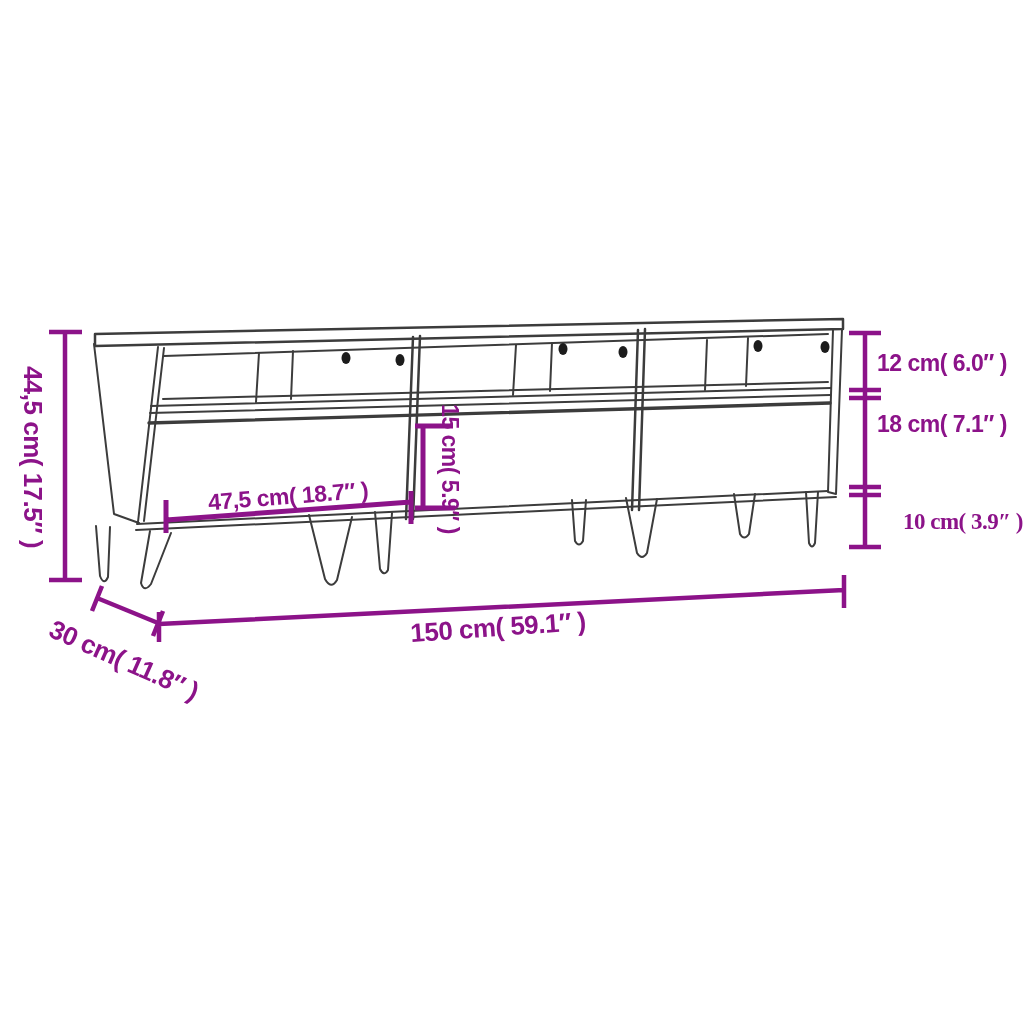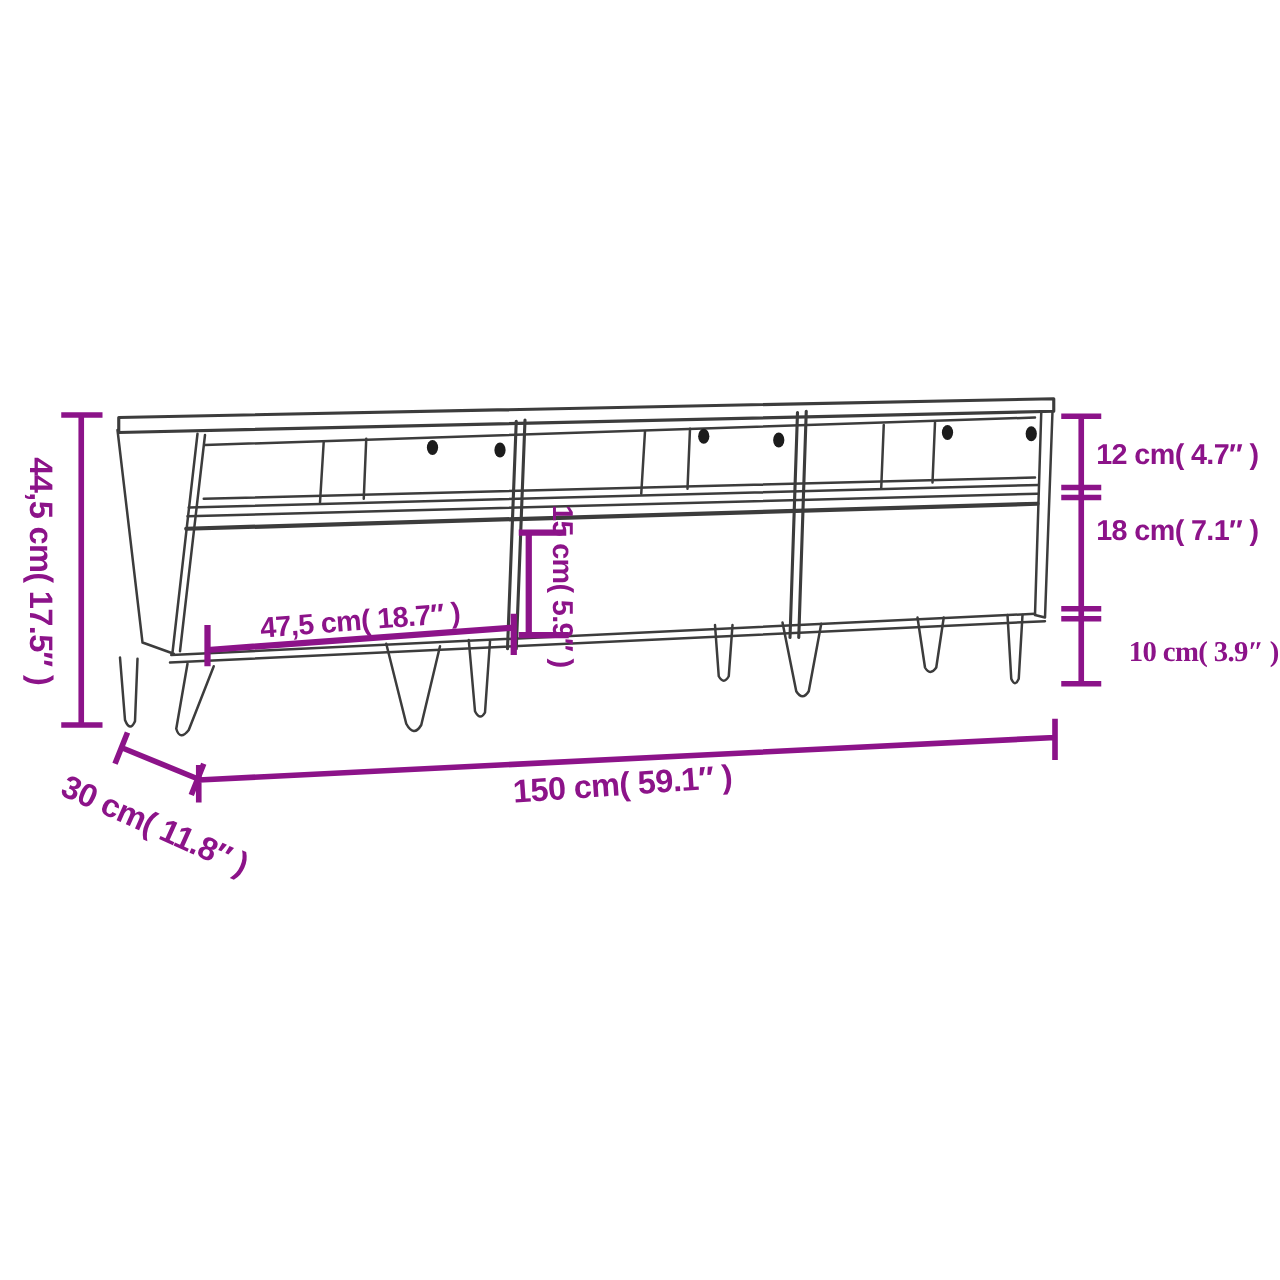--- a/index.html
+++ b/index.html
@@ -109,21 +109,21 @@
       <path stroke-width="5" d="M166,520 L411,502 M166,500 L166,533 M411,491 L411,524"></path>
 
       <path d="M159,624 L844,590 M159,612 L159,642 M844,575 L844,608"></path>
 
       <path d="M97,598 L158,623 M102,586 L92,611 M163,611 L153,636"></path>
     </g>
   </svg>
 
   <div class="dim-label lg" id="lbl-total-height">44,5 cm( 17.5″ )</div>
 
-  <div class="dim-label left-align" id="lbl-opening-height">12 cm( 4.7″ )</div>
+  <div class="dim-label left-align" id="lbl-opening-height">12 cm( 6.0″ )</div>
 
   <div class="dim-label left-align" id="lbl-drawer-height">18 cm( 7.1″ )</div>
 
   <div class="dim-label left-align" id="lbl-leg-height">10 cm( 3.9″ )</div>
 
   <div class="dim-label" id="lbl-drawer-width">47,5 cm( 18.7″ )</div>
 
   <div class="dim-label" id="lbl-inner-height">15 cm( 5.9″ )</div>
 
   <div class="dim-label lg" id="lbl-total-width">150 cm( 59.1″ )</div>

